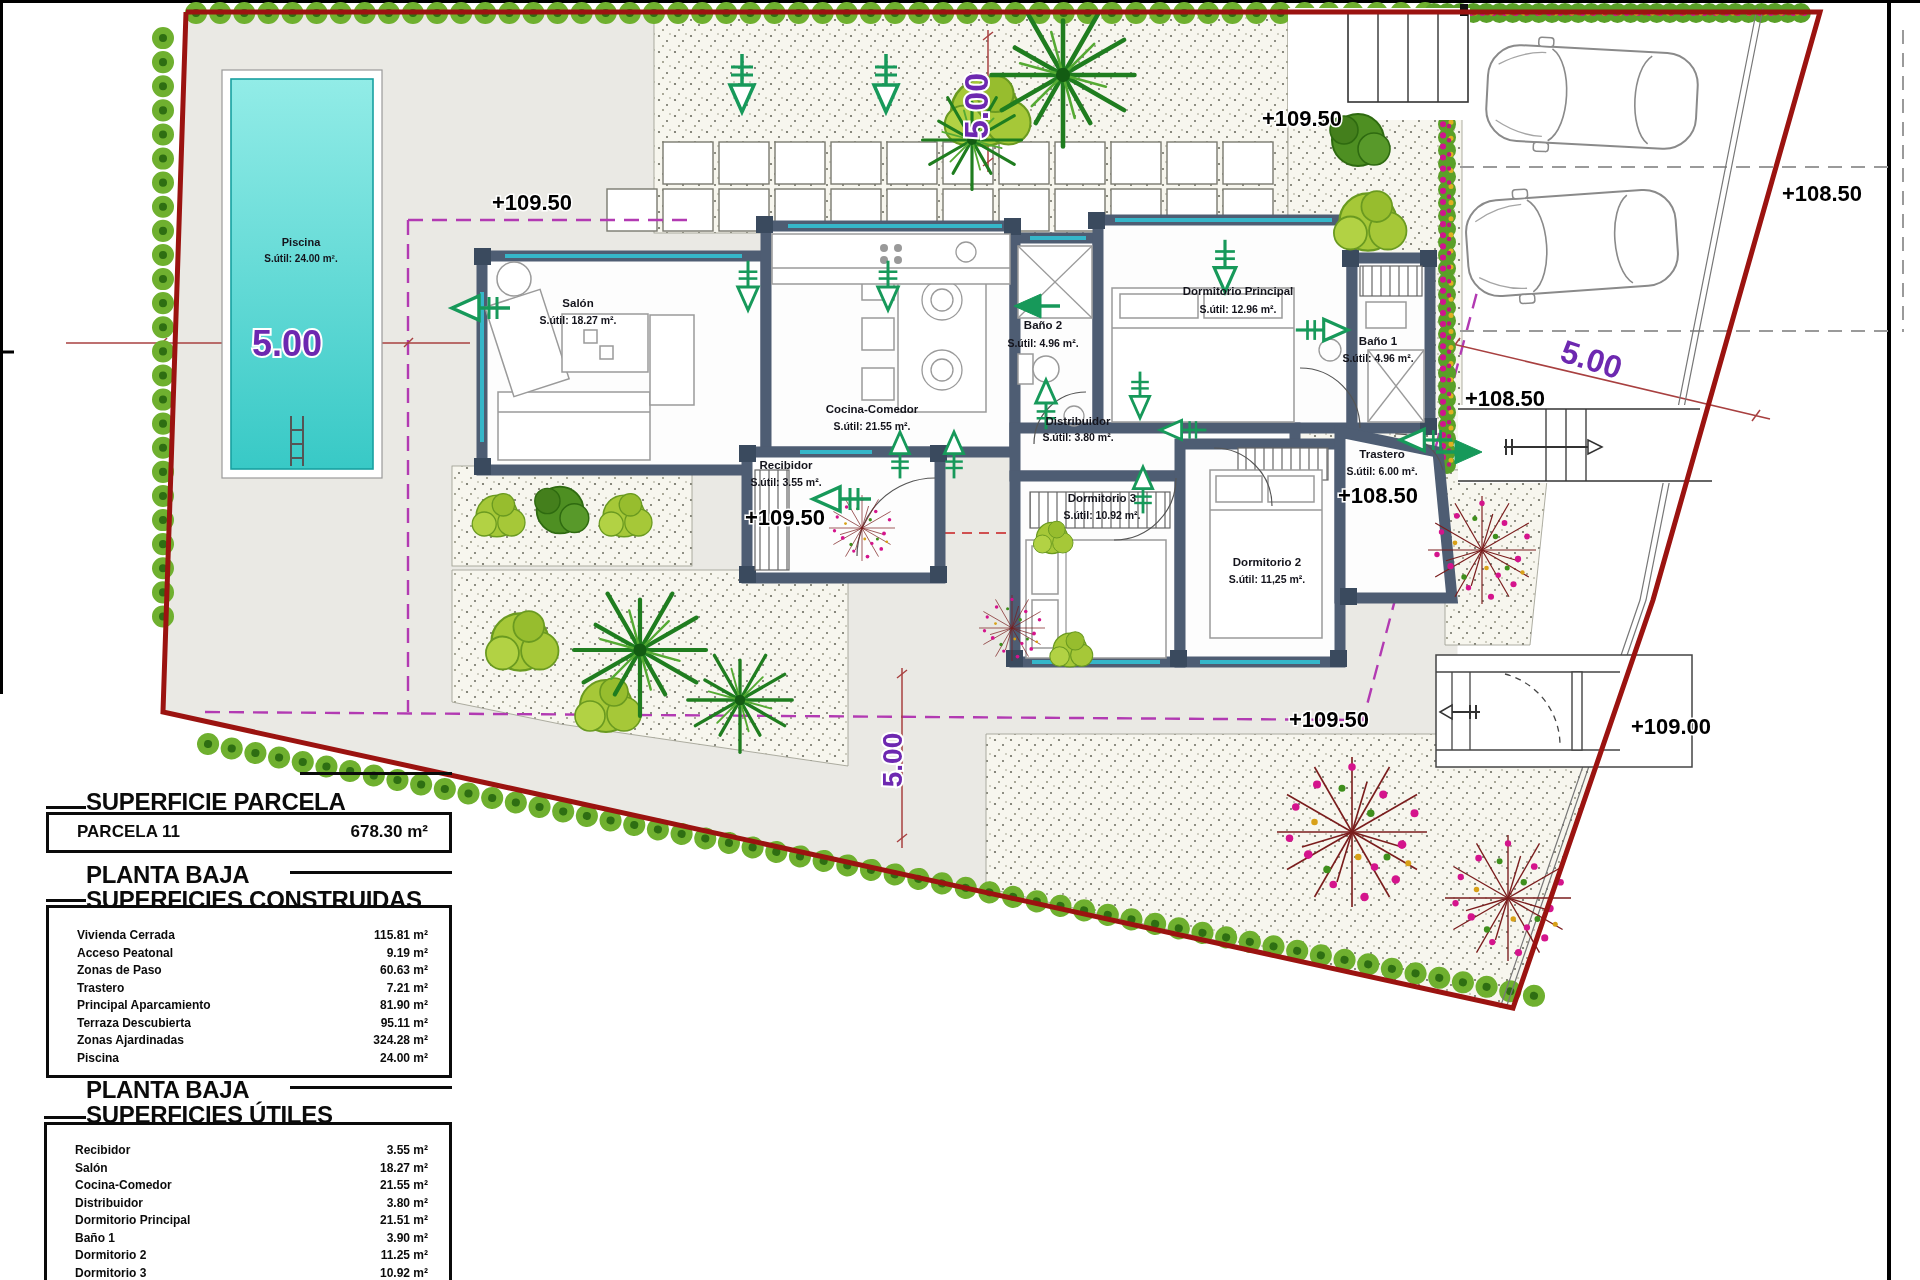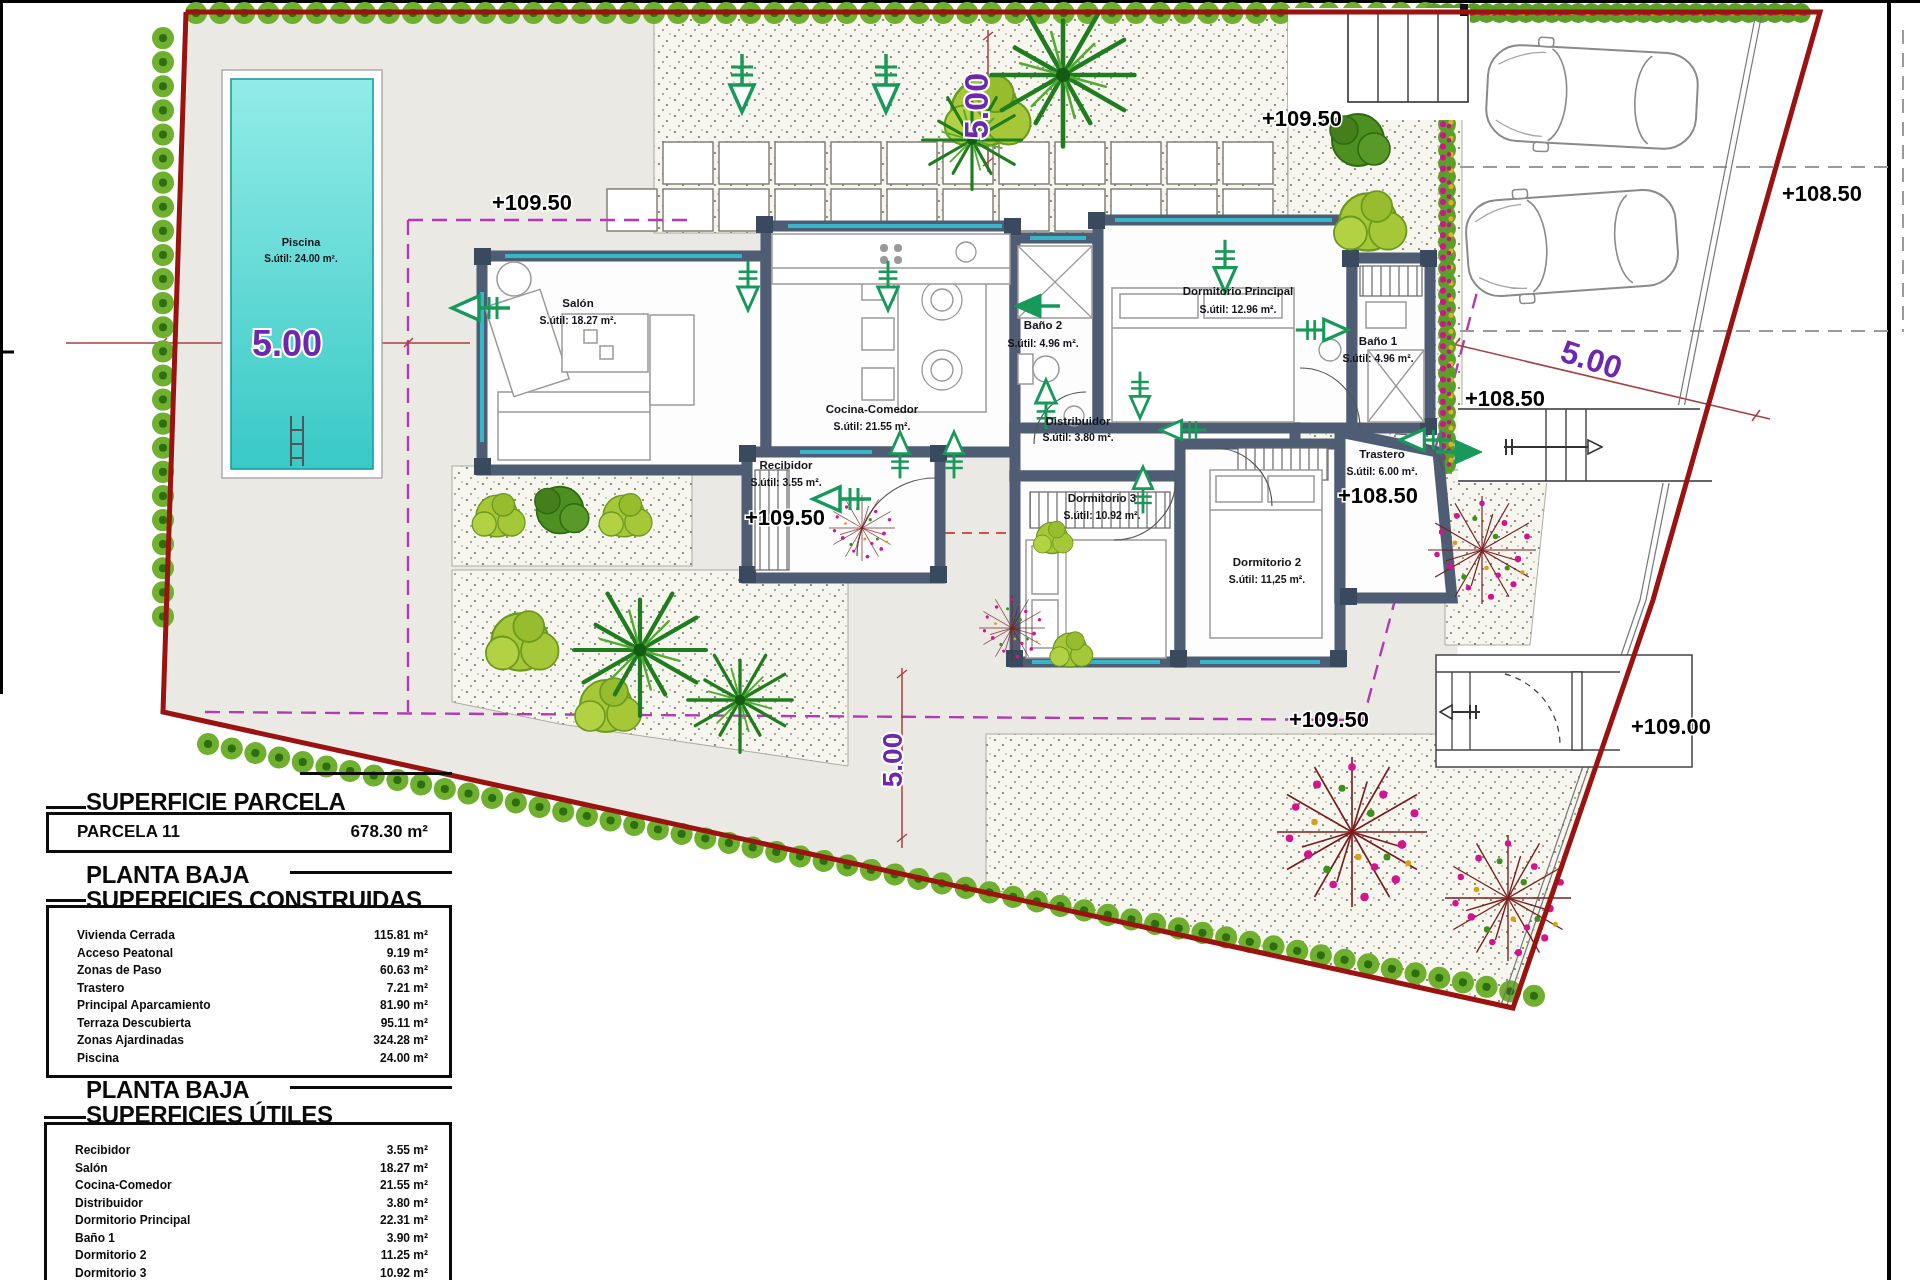--- a/index.html
+++ b/index.html
@@ -558,21 +558,21 @@
     <div class="trow">
           <span>Cocina-Comedor</span>
           <span>21.55 m²</span>
         </div>
     <div class="trow">
           <span>Distribuidor</span>
           <span>3.80 m²</span>
         </div>
     <div class="trow">
           <span>Dormitorio Principal</span>
-          <span>22.31 m²</span>
+          <span>21.51 m²</span>
         </div>
     <div class="trow">
           <span>Baño 1</span>
           <span>3.90 m²</span>
         </div>
     <div class="trow">
           <span>Dormitorio 2</span>
           <span>11.25 m²</span>
         </div>
     <div class="trow">

